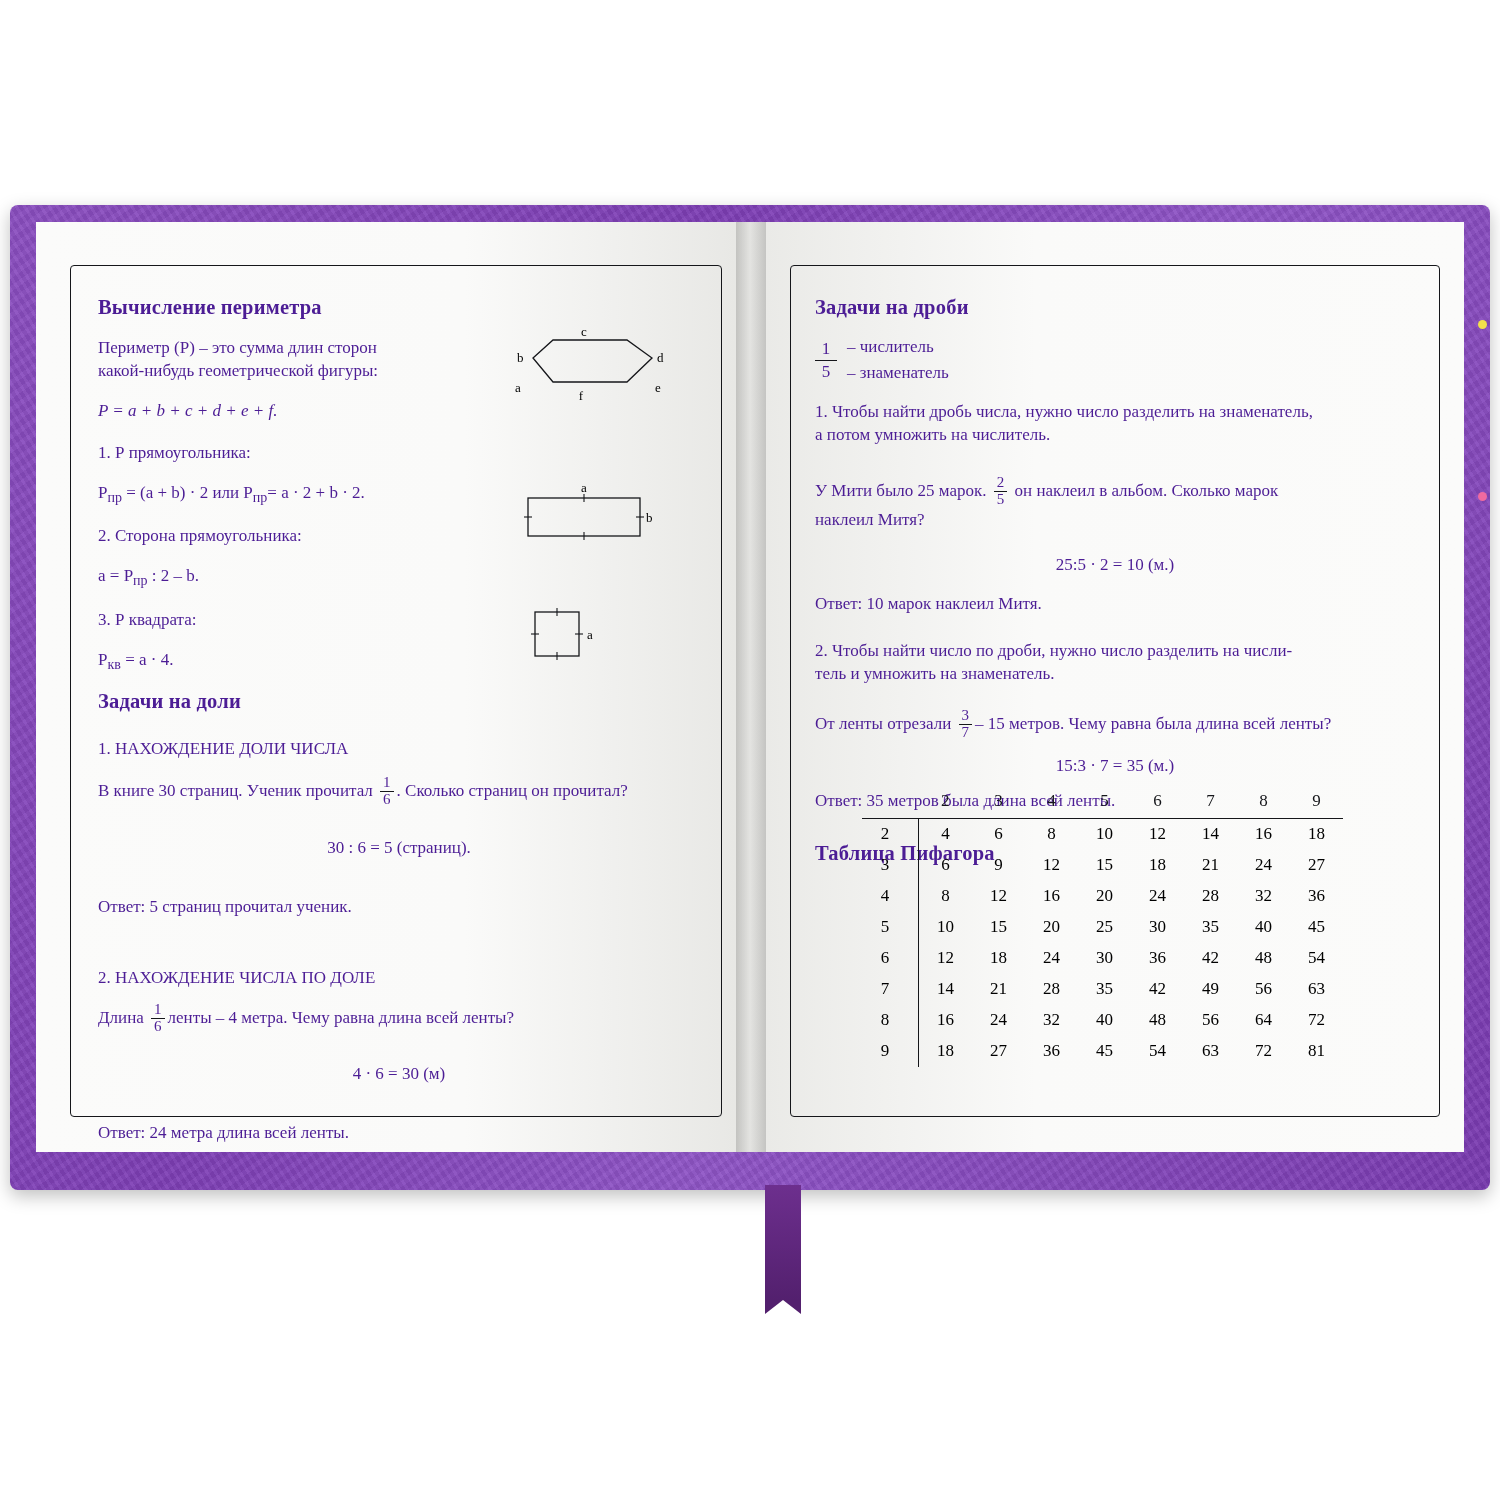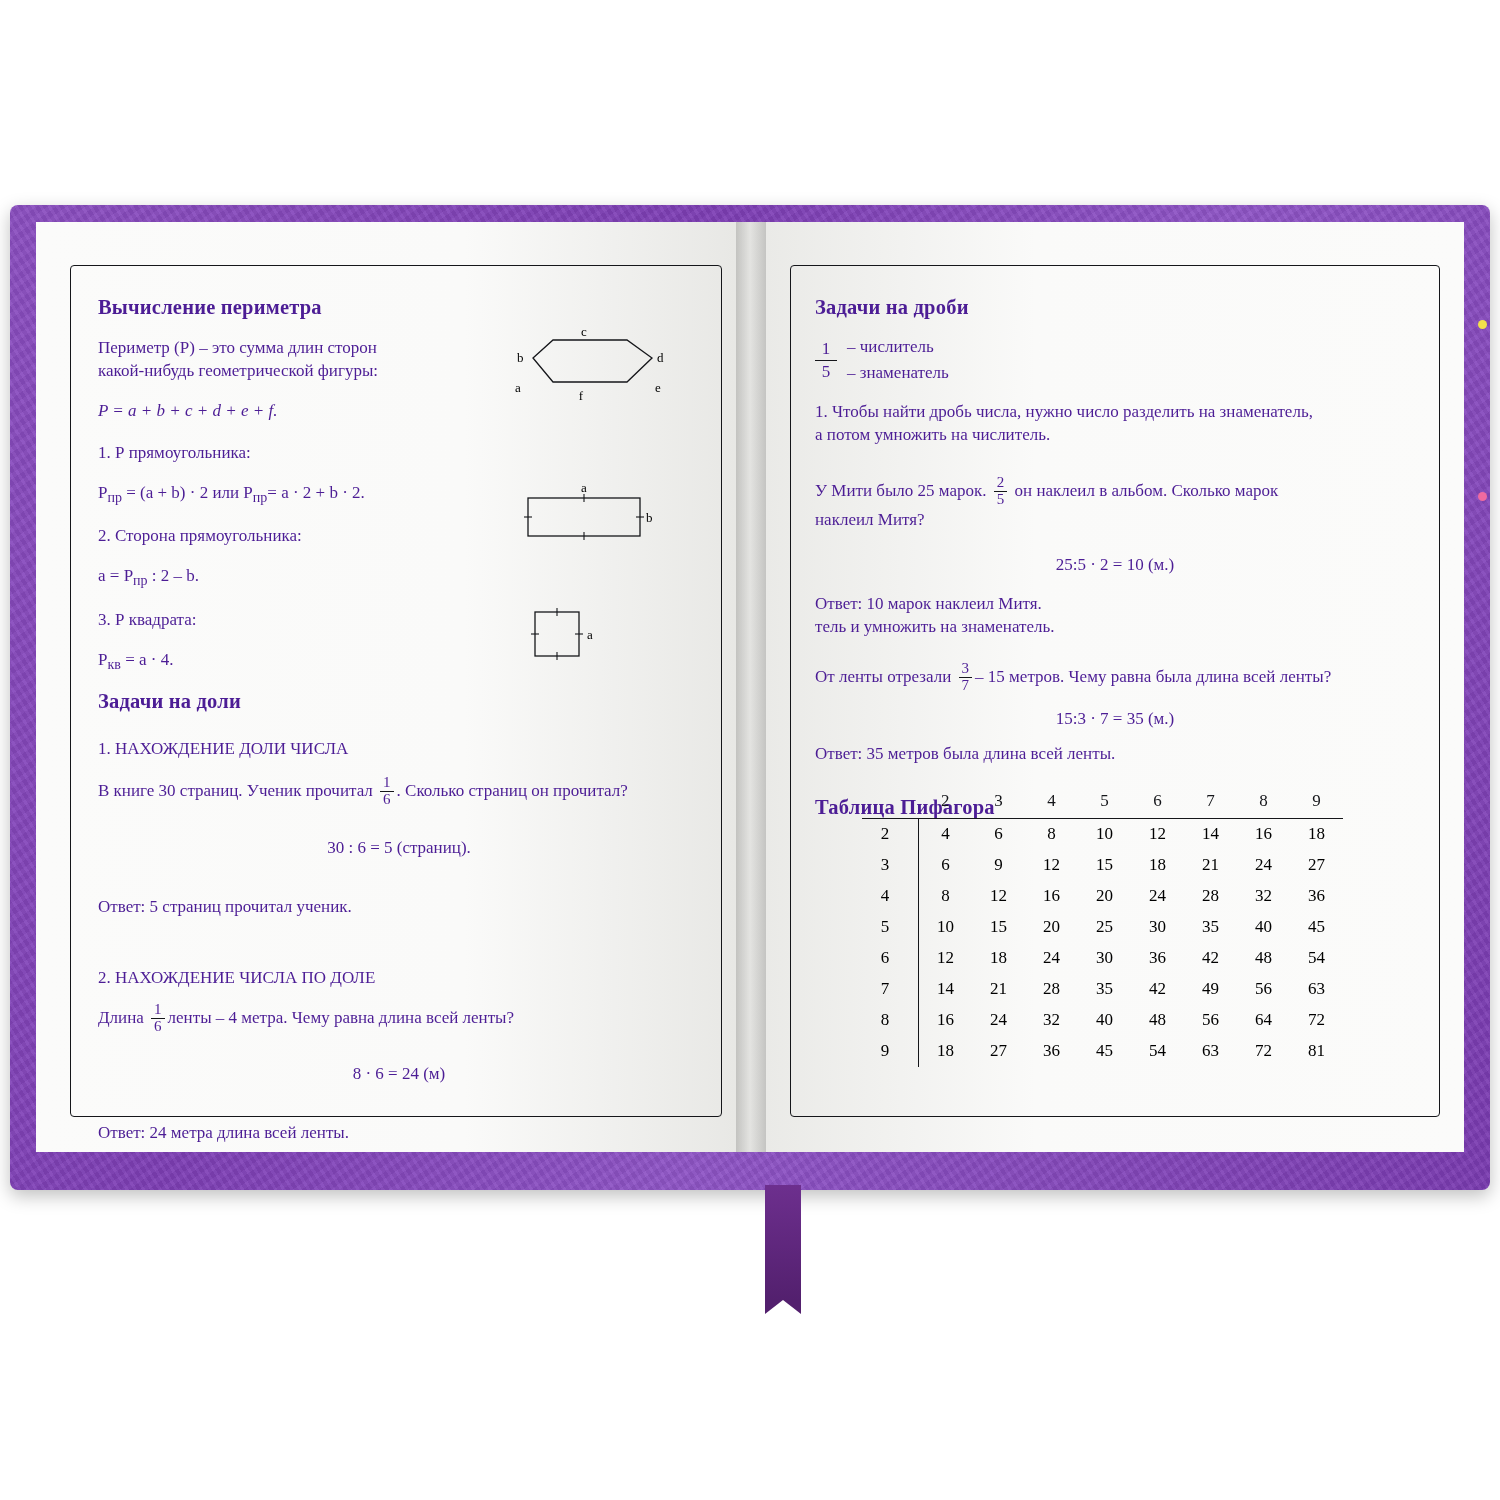--- a/index.html
+++ b/index.html
@@ -193,21 +193,21 @@
     <p style="margin-top:48px;">2. НАХОЖДЕНИЕ ЧИСЛА ПО ДОЛЕ</p>
 
     <p style="margin-top:12px;">
       <span>Длина</span>
       <span class="frac">
         <span class="n">1</span>
         <span class="d">6</span>
       </span><span>ленты – 4 метра. Чему равна длина всей ленты?</span>
     </p>
 
-    <p class="center" style="margin-top:28px;">8 ·  6 = 24 (м)</p>
+    <p class="center" style="margin-top:28px;">4 ·  6 = 30 (м)</p>
 
     <p style="margin-top:36px;">Ответ: 24 метра длина всей ленты.</p>
   </div>
 
   <div class="col" style="left:815px;top:296px;width:600px;">
 
     <h2>Задачи на дроби</h2>
 
     <div style="margin-top:20px;position:relative;height:52px;">
       <div style="position:absolute;left:0;top:0;width:22px;text-align:center;">
@@ -228,20 +228,21 @@
         <span class="d">5</span>
       </span>
       <span>он наклеил в альбом. Сколько марок</span>
     </p>
     <p style="margin-top:2px;">наклеил Митя?</p>
 
     <p class="center" style="margin-top:22px;">25:5 · 2 = 10 (м.)</p>
 
     <p style="margin-top:16px;">Ответ: 10 марок наклеил Митя.</p>
 
+    <p style="margin-top:24px;">2. Чтобы найти число по дроби, нужно число разделить на числи-</p>
     <p>тель и умножить на знаменатель.</p>
 
     <p style="margin-top:22px;">
       <span>От ленты отрезали</span>
       <span class="frac">
         <span class="n">3</span>
         <span class="d">7</span>
       </span><span>– 15 метров. Чему равна была длина всей ленты?</span>
     </p>
 

